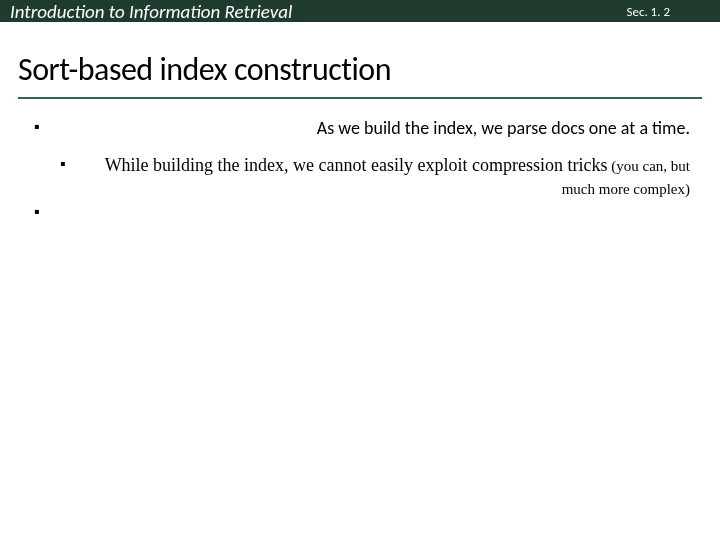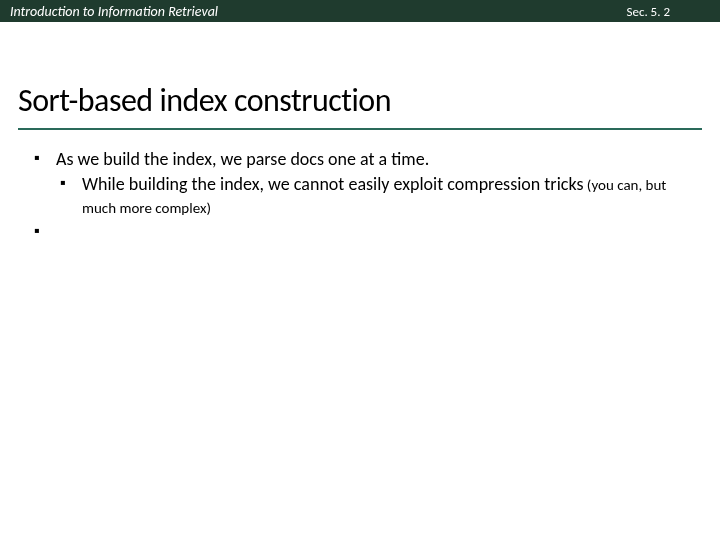--- a/index.html
+++ b/index.html
@@ -15,62 +15,62 @@
       background: #1f3b2e;
       height: 22px;
       display: flex;
       justify-content: space-between;
       align-items: center;
       padding: 0 10px;
       color: #fff;
     }
     .header-left {
       font-style: italic;
-      font-size: 14px;
+      font-size: 19px;
     }
     .header-right {
       font-size: 13px;
       padding-right: 40px;
     }
     .title-area {
       padding: 28px 24px 2px 18px;
-      margin-top: 31px;
     }
     .slide-title {
       font-size: 32px;
       font-weight: 400;
       color: #000;
       letter-spacing: -0.5px;
     }
     .title-rule {
       margin: 6px 18px 0 18px;
       border: none;
       border-top: 2px solid #2a6a5a;
     }
     .content {
       padding: 18px 30px 0 30px;
       font-size: 18px;
       line-height: 1.28;
     }
-    ul { list-style: none; }
+    ul { list-style: none; text-align: right; }
     .l1 > li {
       position: relative;
       padding-left: 26px;
       margin-bottom: 2px;
     }
     .l1 > li::before {
       content: "▪";
       position: absolute;
       left: 4px;
       top: 0;
       color: #000;
       font-size: 16px;
     }
     .l2 {
-      margin-top: 2px;
+      margin-top: 14px;
+      font-family: Liberation Serif, serif;
     }
     .l2 > li {
       position: relative;
       padding-left: 26px;
       margin-bottom: 2px;
     }
     .l2 > li::before {
       content: "▪";
       position: absolute;
       left: 4px;
@@ -81,21 +81,21 @@
     .paren {
       font-size: 15px;
     }
     .italic { font-style: italic; }
   </style>
 </head>
 <body>
 
 <div class="header">
   <span class="header-left">Introduction to Information Retrieval</span>
-  <span class="header-right">Sec. 5. 2</span>
+  <span class="header-right">Sec. 1. 2</span>
 </div>
 
 <div class="title-area">
   <h1 class="slide-title">Sort-based index construction</h1>
 </div>
 <hr class="title-rule">
 
 <div class="content">
   <ul class="l1">
     <li>

